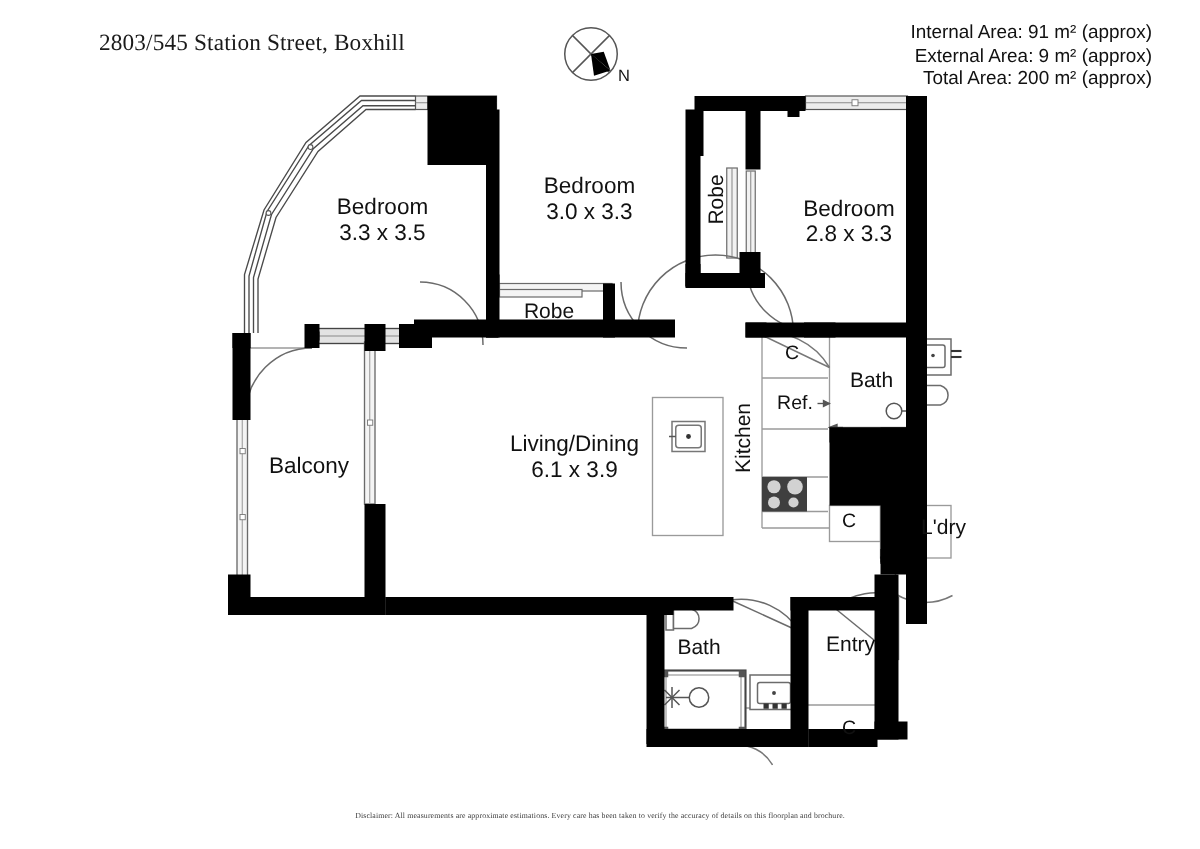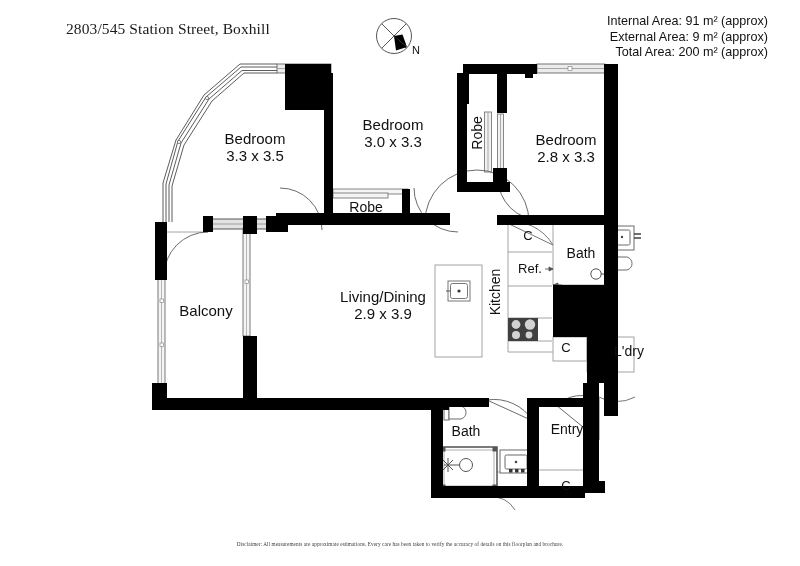--- a/index.html
+++ b/index.html
@@ -326,21 +326,21 @@
     <div>3.0 x 3.3</div>
   </div>
 
   <div class="rlabel rl-big" style="left:566px;top:148px;">
     <div>Bedroom</div>
     <div>2.8 x 3.3</div>
   </div>
 
   <div class="rlabel rl-big" style="left:347px;top:305px;margin-left:36px;">
     <div>Living/Dining</div>
-    <div>2.9 x 3.9</div>
+    <div>6.1 x 3.9</div>
   </div>
 
   <div class="rlabel rl-big" style="left:206px;top:311px;">Balcony</div>
 
   <div class="rlabel rl-mid" style="left:366px;top:208px;">Robe</div>
 
   <div class="rlabel rl-mid rot90" style="left:478px;top:133px;">Robe</div>
 
   <div class="rlabel rl-mid rot90" style="left:496px;top:292px;">Kitchen</div>
 

